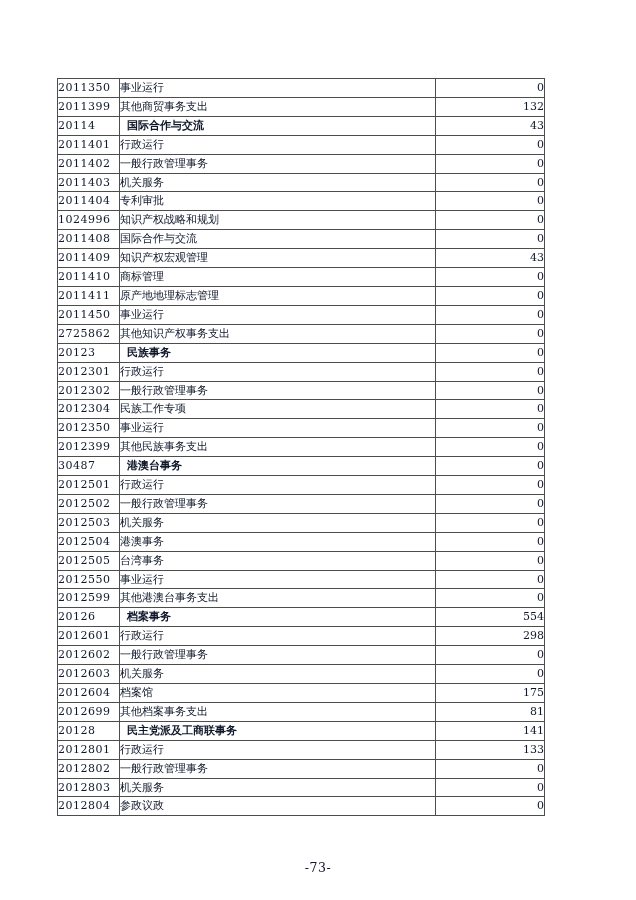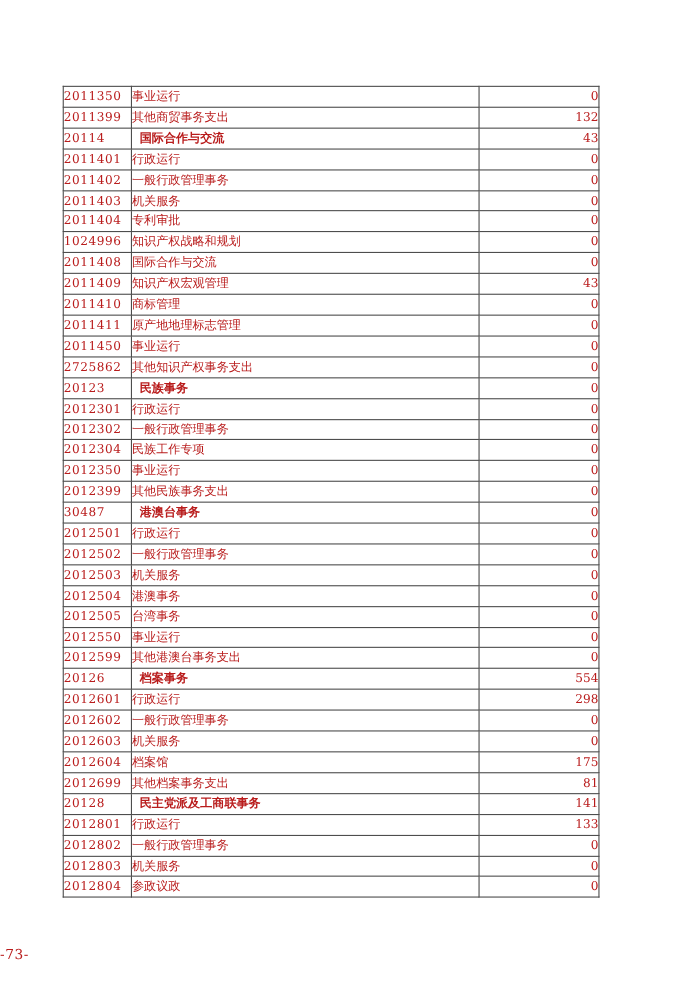--- a/index.html
+++ b/index.html
@@ -6,21 +6,21 @@
     margin: 0;
     padding: 0;
     background: #ffffff;
   }
   .page {
     position: relative;
     width: 636px;
     height: 900px;
     background: #ffffff;
     font-family: "DejaVu Serif", "Liberation Serif", serif;
-    color: #b91c1c;
+    color: #0f172a;
     overflow: hidden;
   }
   table.budget-table {
     position: absolute;
     left: 57px;
     top: 78px;
     width: 487px;
     border-collapse: collapse;
     table-layout: fixed;
     font-size: 11px;
@@ -47,20 +47,21 @@
   }
   td.col-value {
     text-align: right;
     padding-right: 5px;
   }
   .footer {
     position: absolute;
     left: 0;
     top: 860px;
     width: 100%;
+    text-align: center;
     font-size: 12.5px;
     letter-spacing: 0.5px;
   }
 </style>
 </head>
 <body>
 
 <div class="page">
   <table class="budget-table">
     <colgroup>

